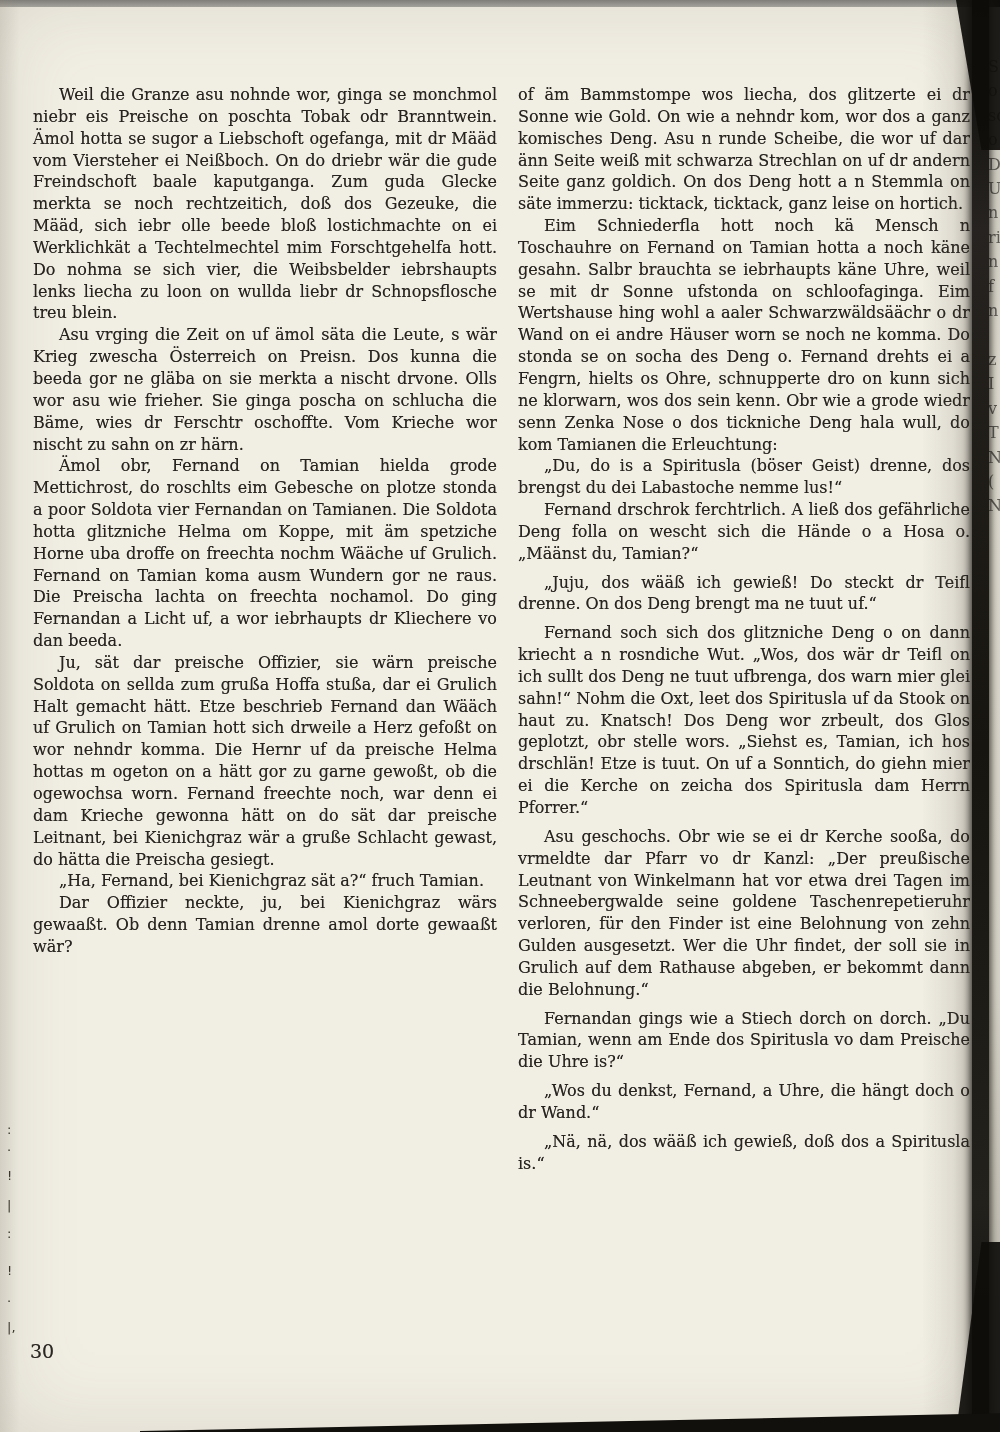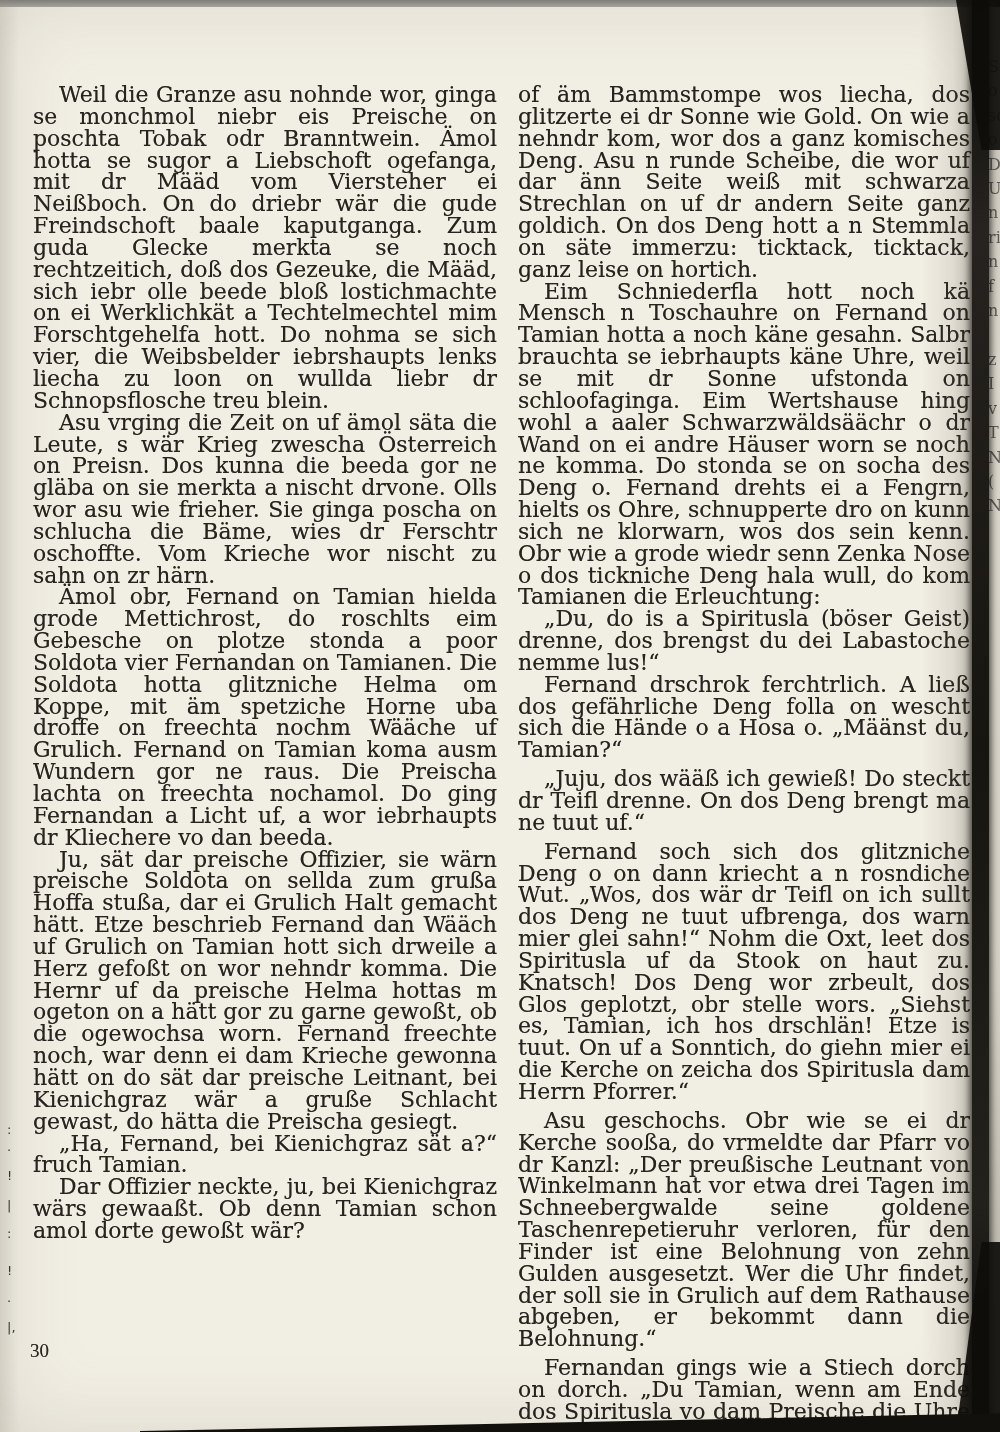--- a/index.html
+++ b/index.html
@@ -18,35 +18,34 @@
   .top-strip {
     position:absolute; top:0; left:0; right:0; height:7px;
     background:linear-gradient(to bottom,#7f7e79,#a3a29b);
   }
   .left-shade {
     position:absolute; left:0; top:0; bottom:0; width:26px;
     background:linear-gradient(to right, rgba(140,132,118,0.20), rgba(140,132,118,0) 75%);
   }
   .col {
     position:absolute; top:84px;
-    font-size:22px; line-height:21.85px;
+    font-size:16px; line-height:21.85px;
     color:#272420;
     text-align:justify;
     text-shadow:0 0 0.5px rgba(43,37,30,0.55);
   }
   .col p { margin:0; text-indent:26px; }
   .col p.noind { text-indent:0; }
   .col-left  { left:33px;  width:464px; }
   .col-right { left:518px; width:452px; }
   .col-right p.gap { margin-top:7px; }
   .page-number {
     position:absolute; left:30px; top:1340px;
     font-size:19px; color:#2b2723;
     text-shadow:0 0 0.5px rgba(43,37,30,0.55);
-    font-family:Liberation Serif, serif;
   }
   
   .gutter-shade {
     position:absolute; top:0; right:0; bottom:0; width:78px; pointer-events:none;
     background:linear-gradient(to right,
       rgba(88,80,66,0) 0%,
       rgba(88,80,66,0.10) 40%,
       rgba(60,54,44,0.32) 72%,
       rgba(30,27,22,0.70) 90%,
       rgba(18,16,13,0.88) 100%);
@@ -95,21 +94,21 @@
 <div class="paper-vignette"></div>
 <div class="top-strip"></div>
 <div class="left-shade"></div>
 
 <div class="col col-left">
   <p class="ind">Weil die Granze asu nohnde wor, ginga se monchmol niebr eis Preische on poschta Tobak odr Branntwein. Ämol hotta se sugor a Liebschoft ogefanga, mit dr Määd vom Viersteher ei Neißboch. On do driebr wär die gude Freindschoft baale kaputganga. Zum guda Glecke merkta se noch rechtzeitich, doß dos Gezeuke, die Määd, sich iebr olle beede bloß lostichmachte on ei Werklichkät a Techtelmechtel mim Forschtgehelfa hott. Do nohma se sich vier, die Weibsbelder iebrshaupts lenks liecha zu loon on wullda liebr dr Schnopsflosche treu blein.</p>
   <p class="ind">Asu vrging die Zeit on uf ämol säta die Leute, s wär Krieg zwescha Österreich on Preisn. Dos kunna die beeda gor ne gläba on sie merkta a nischt drvone. Olls wor asu wie frieher. Sie ginga poscha on schlucha die Bäme, wies dr Ferschtr oschoffte. Vom Krieche wor nischt zu sahn on zr härn.</p>
   <p class="ind">Ämol obr, Fernand on Tamian hielda grode Mettichrost, do roschlts eim Gebesche on plotze stonda a poor Soldota vier Fernandan on Tamianen. Die Soldota hotta glitzniche Helma om Koppe, mit äm spetziche Horne uba droffe on freechta nochm Wääche uf Grulich. Fernand on Tamian koma ausm Wundern gor ne raus. Die Preischa lachta on freechta nochamol. Do ging Fernandan a Licht uf, a wor iebrhaupts dr Kliechere vo dan beeda.</p>
   <p class="ind">Ju, sät dar preische Offizier, sie wärn preische Soldota on sellda zum grußa Hoffa stußa, dar ei Grulich Halt gemacht hätt. Etze beschrieb Fernand dan Wääch uf Grulich on Tamian hott sich drweile a Herz gefoßt on wor nehndr komma. Die Hernr uf da preische Helma hottas m ogeton on a hätt gor zu garne gewoßt, ob die ogewochsa worn. Fernand freechte noch, war denn ei dam Krieche gewonna hätt on do sät dar preische Leitnant, bei Kienichgraz wär a gruße Schlacht gewast, do hätta die Preischa gesiegt.</p>
   <p class="ind">„Ha, Fernand, bei Kienichgraz sät a?“ fruch Tamian.</p>
-  <p class="ind">Dar Offizier neckte, ju, bei Kienichgraz wärs gewaaßt. Ob denn Tamian schon amol dorte gewoßt wär?</p>
+  <p class="ind">Dar Offizier neckte, ju, bei Kienichgraz wärs gewaaßt. Ob denn Tamian drenne amol dorte gewaaßt wär?</p>
 </div>
 
 <div class="col col-right">
   <p class="noind">of äm Bammstompe wos liecha, dos glitzerte ei dr Sonne wie Gold. On wie a nehndr kom, wor dos a ganz komisches Deng. Asu n runde Scheibe, die wor uf dar änn Seite weiß mit schwarza Strechlan on uf dr andern Seite ganz goldich. On dos Deng hott a n Stemmla on säte immerzu: ticktack, ticktack, ganz leise on hortich.</p>
   <p class="ind">Eim Schniederfla hott noch kä Mensch n Toschauhre on Fernand on Tamian hotta a noch käne gesahn. Salbr brauchta se iebrhaupts käne Uhre, weil se mit dr Sonne ufstonda on schloofaginga. Eim Wertshause hing wohl a aaler Schwarzwäldsäächr o dr Wand on ei andre Häuser worn se noch ne komma. Do stonda se on socha des Deng o. Fernand drehts ei a Fengrn, hielts os Ohre, schnupperte dro on kunn sich ne klorwarn, wos dos sein kenn. Obr wie a grode wiedr senn Zenka Nose o dos tickniche Deng hala wull, do kom Tamianen die Erleuchtung:</p>
   <p class="ind">„Du, do is a Spiritusla (böser Geist) drenne, dos brengst du dei Labastoche nemme lus!“</p>
   <p class="ind">Fernand drschrok ferchtrlich. A ließ dos gefährliche Deng folla on wescht sich die Hände o a Hosa o. „Määnst du, Tamian?“</p>
   <p class="ind gap">„Juju, dos wääß ich gewieß! Do steckt dr Teifl drenne. On dos Deng brengt ma ne tuut uf.“</p>
   <p class="ind gap">Fernand soch sich dos glitzniche Deng o on dann kriecht a n rosndiche Wut. „Wos, dos wär dr Teifl on ich sullt dos Deng ne tuut ufbrenga, dos warn mier glei sahn!“ Nohm die Oxt, leet dos Spiritusla uf da Stook on haut zu. Knatsch! Dos Deng wor zrbeult, dos Glos geplotzt, obr stelle wors. „Siehst es, Tamian, ich hos drschlän! Etze is tuut. On uf a Sonntich, do giehn mier ei die Kerche on zeicha dos Spiritusla dam Herrn Pforrer.“</p>
   <p class="ind gap">Asu geschochs. Obr wie se ei dr Kerche sooßa, do vrmeldte dar Pfarr vo dr Kanzl: „Der preußische Leutnant von Winkelmann hat vor etwa drei Tagen im Schneebergwalde seine goldene Taschenrepetieruhr verloren, für den Finder ist eine Belohnung von zehn Gulden ausgesetzt. Wer die Uhr findet, der soll sie in Grulich auf dem Rathause abgeben, er bekommt dann die Belohnung.“</p>

